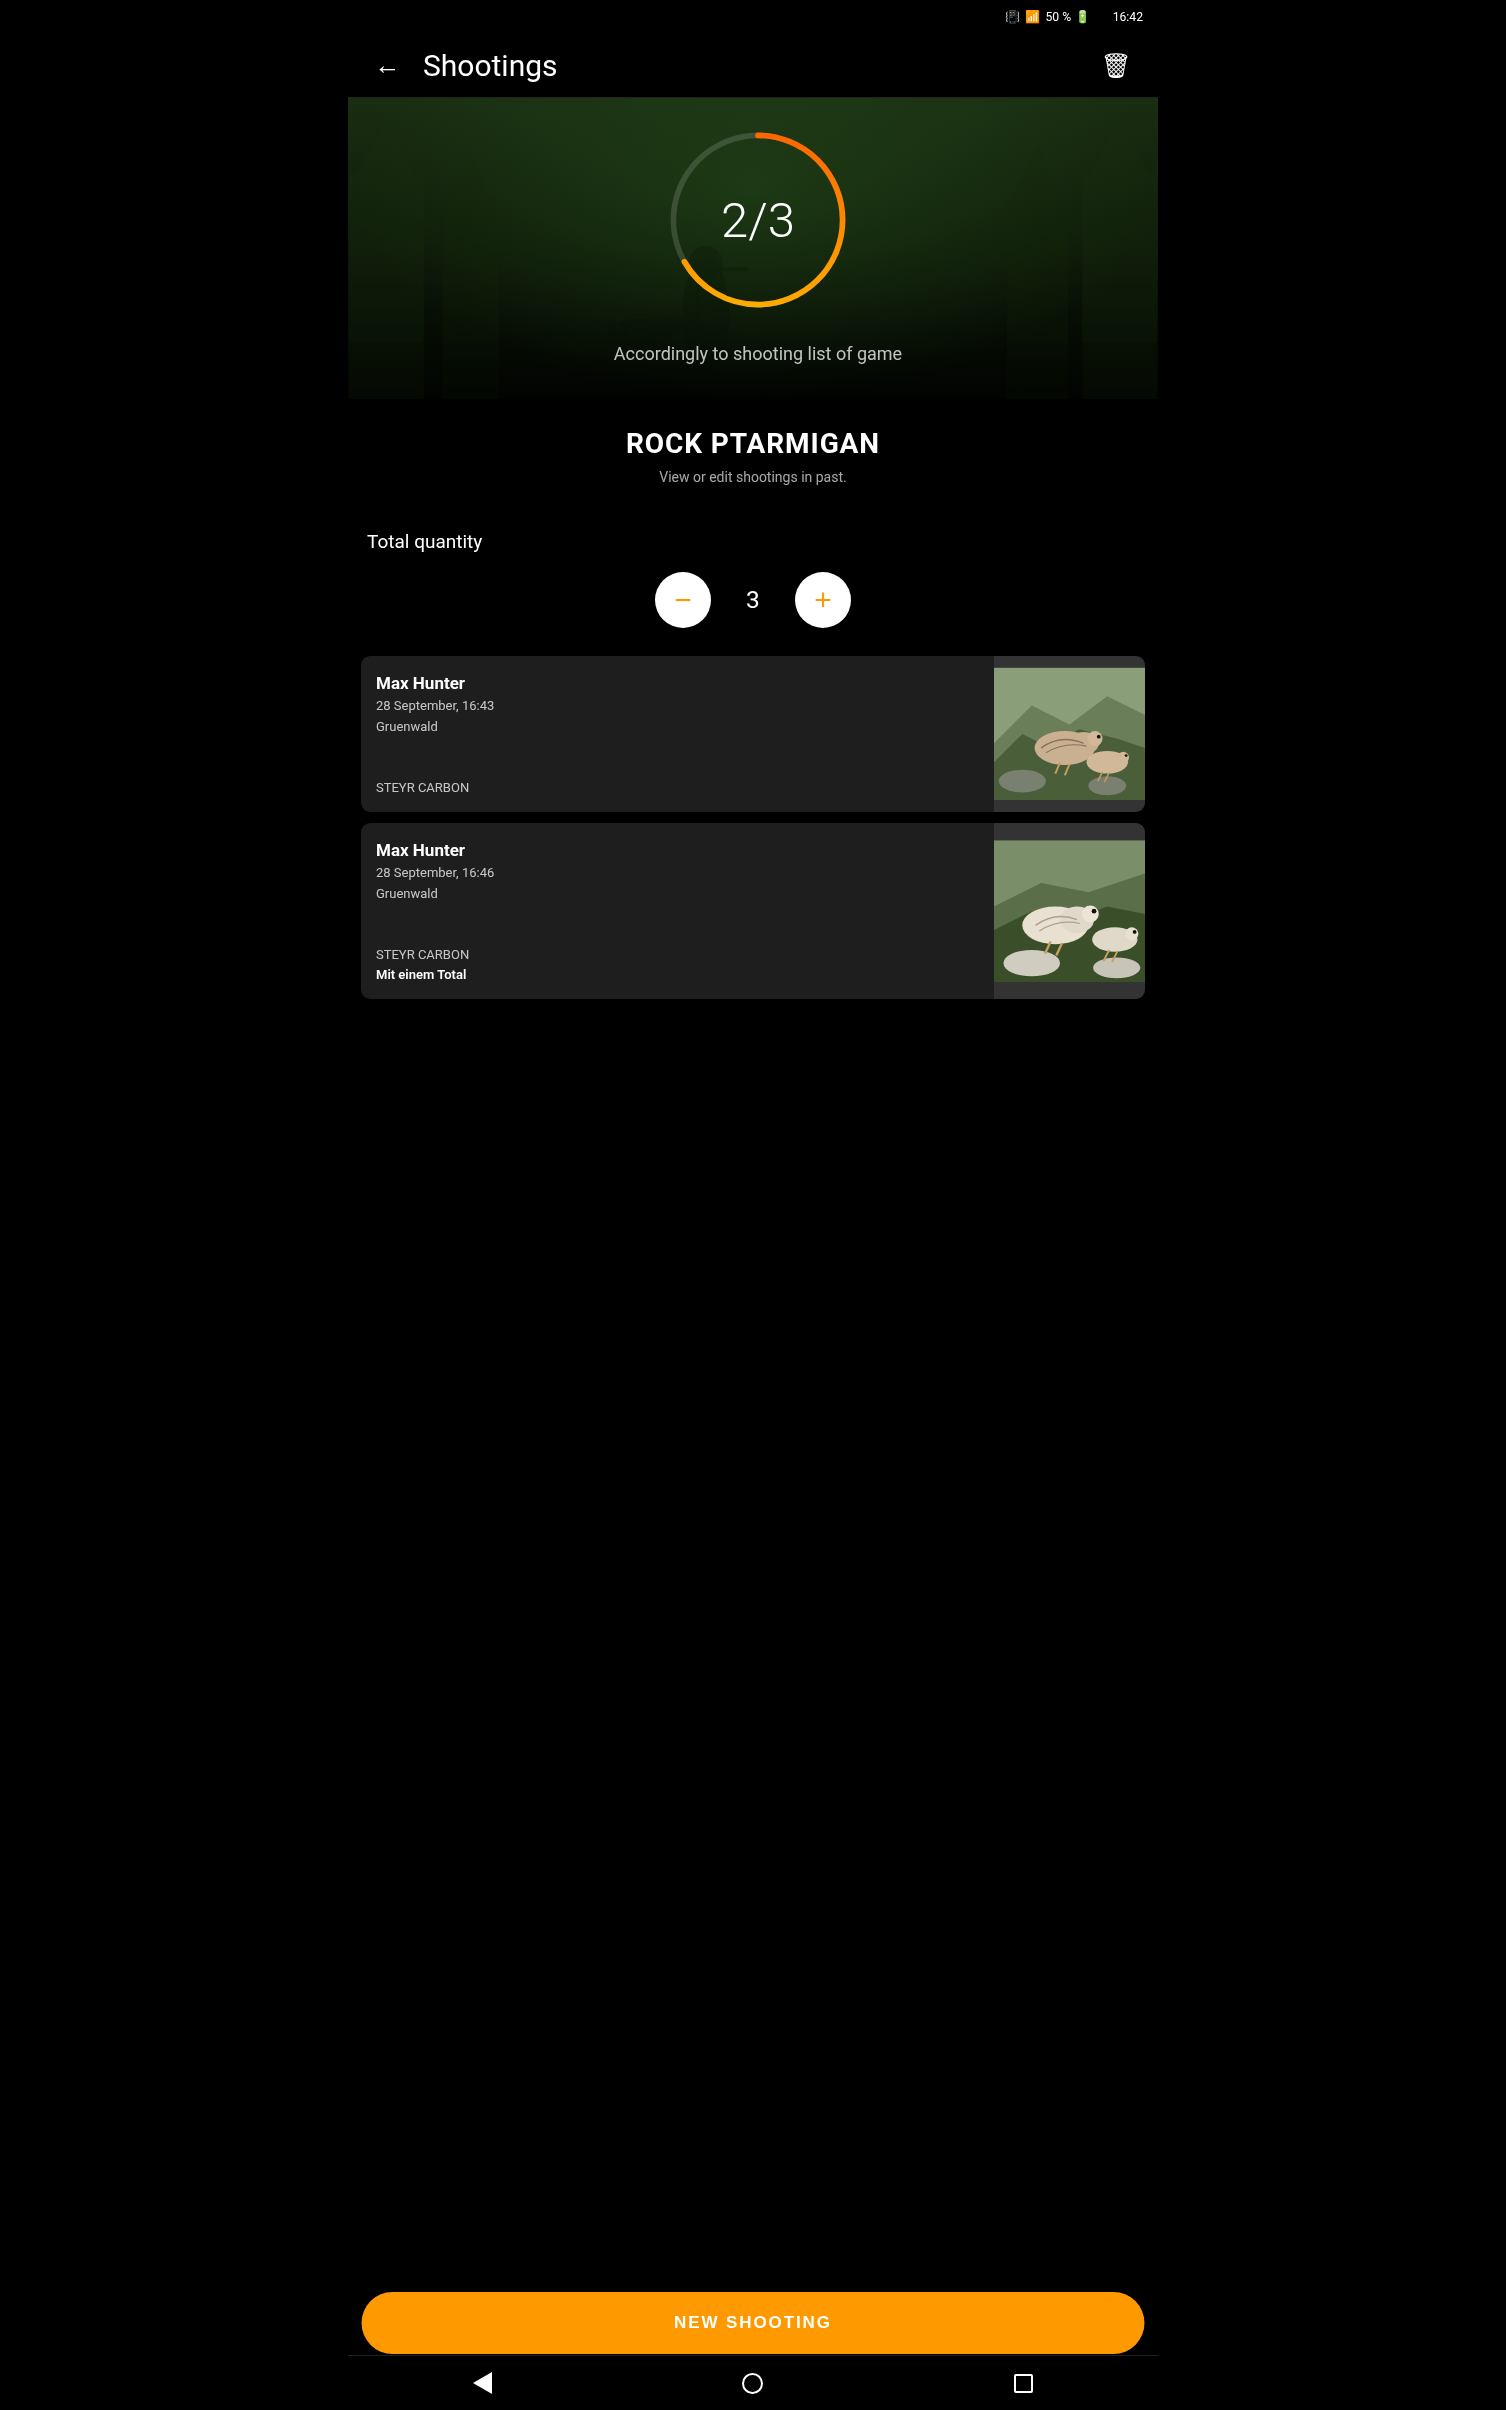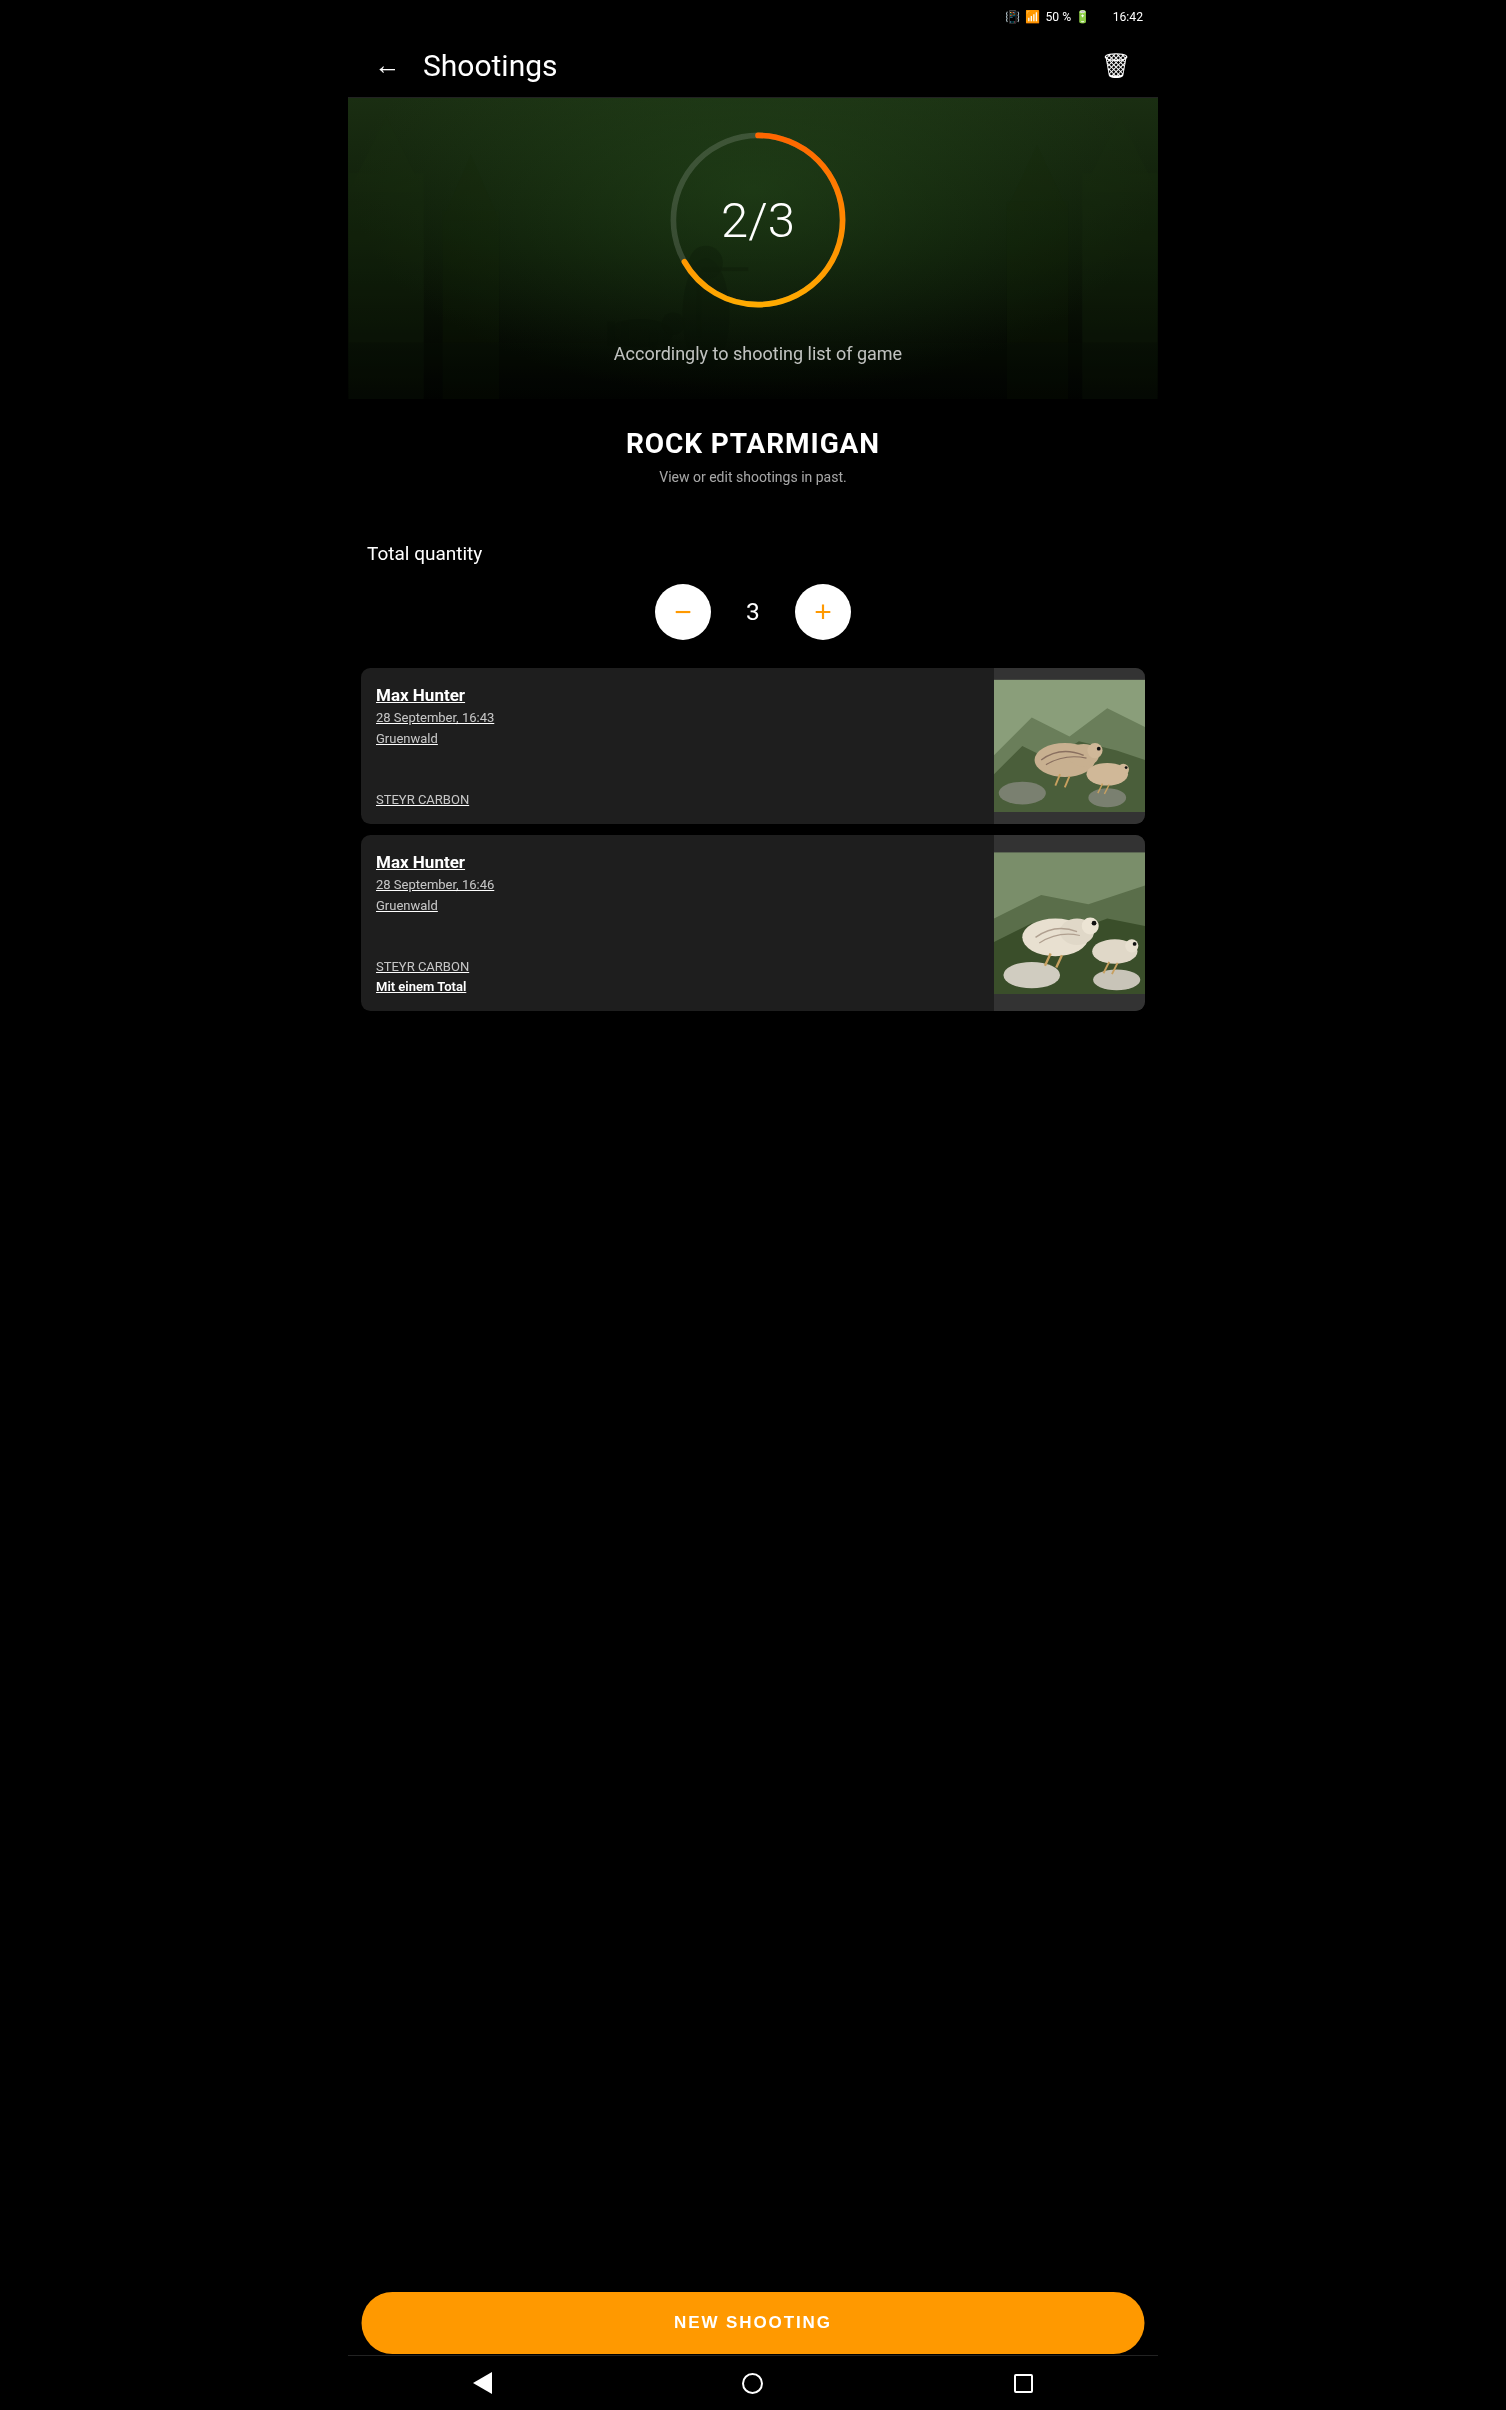--- a/index.html
+++ b/index.html
@@ -164,21 +164,21 @@
       font-size: 28px;
       font-weight: 700;
       color: #fff;
       letter-spacing: 0.9px;
       margin-bottom: 9.4px;
     }
 
     .species-subtitle {
       font-size: 14px;
       color: rgba(255,255,255,0.65);
-      margin-bottom: 28px;
+      margin-bottom: 16px;
     }
 
     
     .quantity-section {
       padding: 9.4px 19px 28px;
       background: #000;
     }
 
     .quantity-label {
       font-size: 19px;
@@ -216,21 +216,20 @@
       text-align: center;
     }
 
     
     .cards-section {
       padding: 0 13px;
       display: flex;
       flex-direction: column;
       gap: 11.3px;
       margin-bottom: 19px;
-      text-decoration: underline;
     }
 
     .shooting-card {
       background: #1e1e1e;
       border-radius: 9.4px;
       display: flex;
       align-items: stretch;
       overflow: hidden;
       min-height: 122px;
     }

